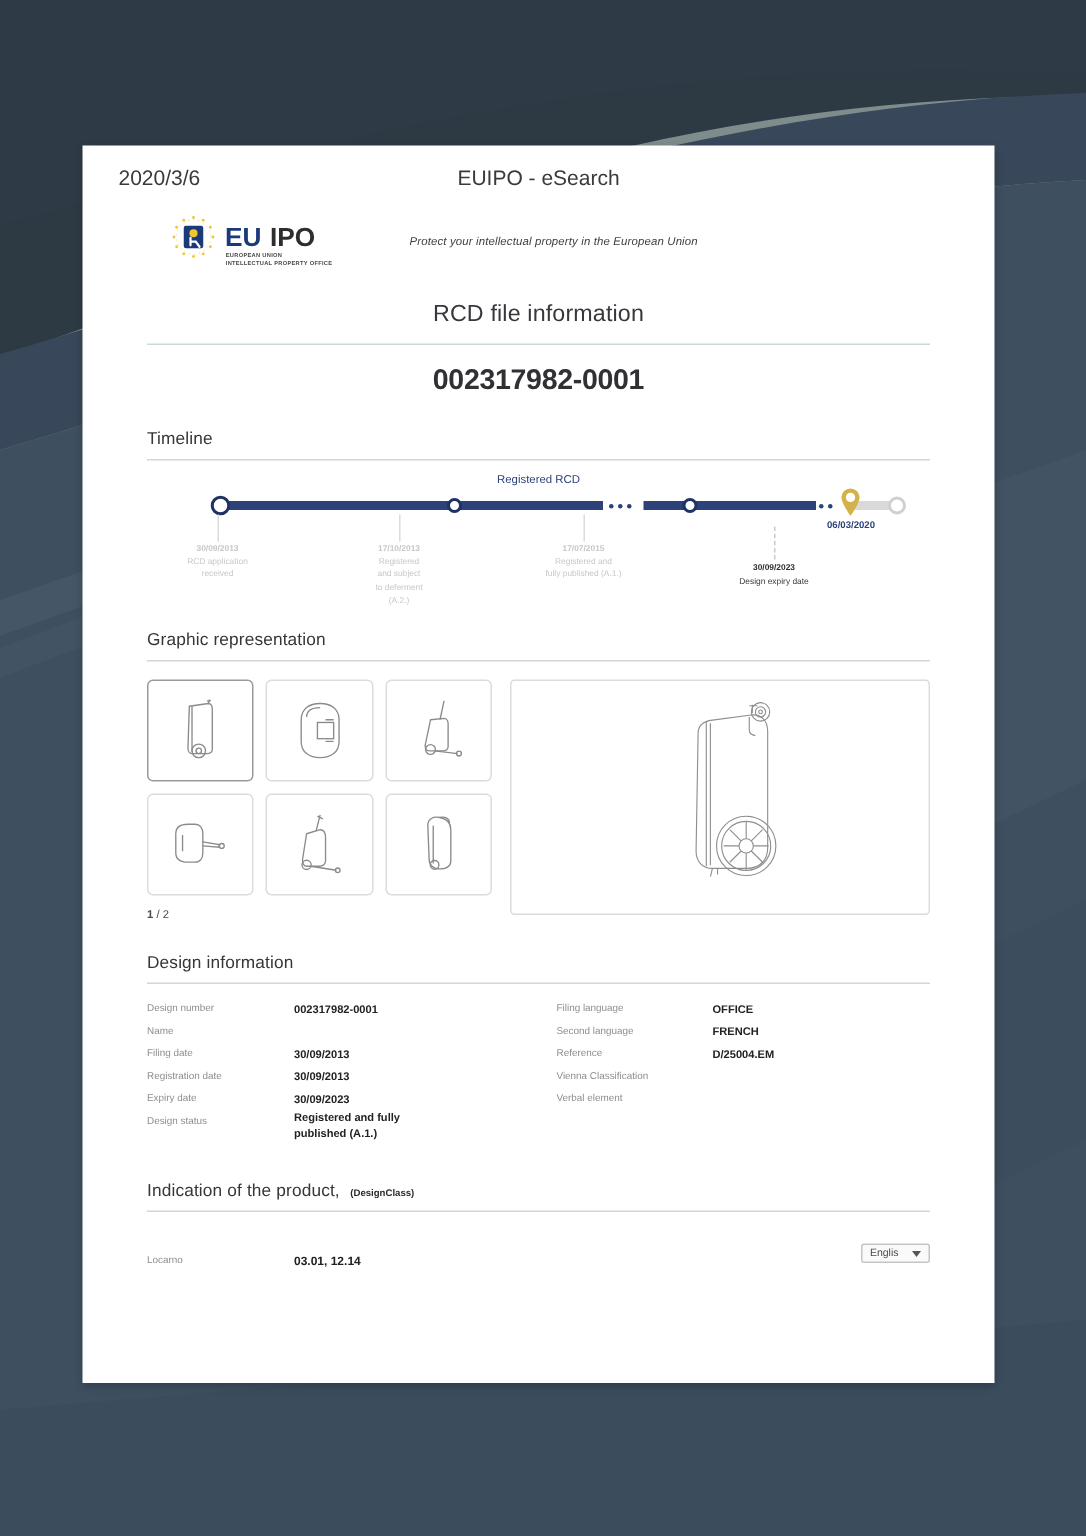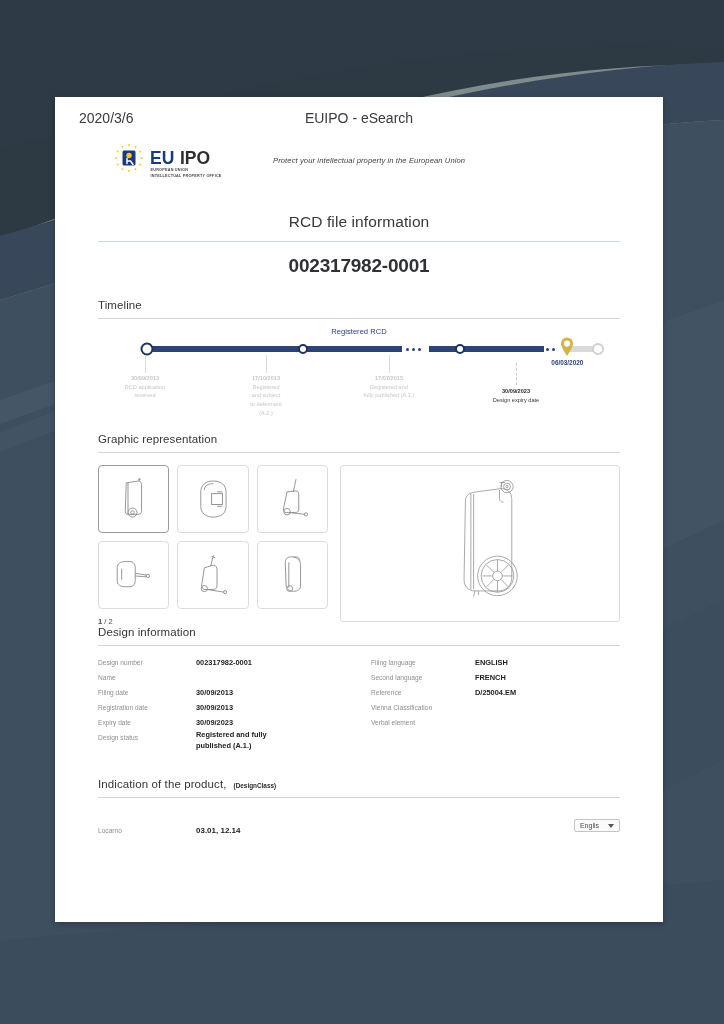--- a/index.html
+++ b/index.html
@@ -33,21 +33,21 @@
   .logo { position: absolute; left: 52px; top: 7px; width: 170px; height: 44px; }
   .tagline {
     position: absolute; left: 218px; top: 25px;
     font-size: 7.6px; font-style: italic; color: #3f3f3f;
     letter-spacing: .1px;
   }
 
   
   .doc-title {
     text-align: center; font-size: 15.5px; color: #36383c;
-    font-weight: 400; letter-spacing: .1px; margin-top: 20px;
+    font-weight: 400; letter-spacing: .1px; margin-top: 8px;
   }
   .hr-thin { height: 1px; background: #c9dadd; margin: 10px 43px 0 43px; }
   .doc-number {
     text-align: center; font-size: 19px; font-weight: 700;
     color: #2f3134; margin-top: 13px; letter-spacing: -.2px;
   }
 
   
   .section { margin: 0 43px; }
   .sec-title {
@@ -378,21 +378,21 @@
             <circle cx="125" cy="148" r="7"></circle>
             <path d="M125 124 L125 141 M125 155 L125 172 M103 148 L118 148 M132 148 L147 148
                      M109 132 L120 143 M130 153 L141 164 M141 132 L130 143 M120 153 L109 164"></path>
             <path d="M92 170 L90 178 M97 170 L97 176"></path>
           </g>
         </svg>
       </div>
     </div>
   </div>
 
-  <div class="section" style="">
+  <div class="section" style="margin-top:22px;">
     <div class="sec-title">Design information</div>
     <div class="sec-rule"></div>
 
     <div class="info">
       <div class="info-col left">
         <div class="lab-col">
           <div class="lab">Design number</div>
           <div class="lab">Name</div>
           <div class="lab">Filing date</div>
           <div class="lab">Registration date</div>
@@ -412,21 +412,21 @@
 
       <div class="info-col right">
         <div class="lab-col" style="width:104px;">
           <div class="lab">Filing language</div>
           <div class="lab">Second language</div>
           <div class="lab">Reference</div>
           <div class="lab">Vienna Classification</div>
           <div class="lab">Verbal element</div>
         </div>
         <div class="val-col">
-          <div class="val">ENGLISH</div>
+          <div class="val">OFFICE</div>
           <div class="val">FRENCH</div>
           <div class="val">D/25004.EM</div>
           <div class="val"></div>
           <div class="val"></div>
         </div>
       </div>
     </div>
   </div>
 
   <div class="section" style="margin-top:26px;">

